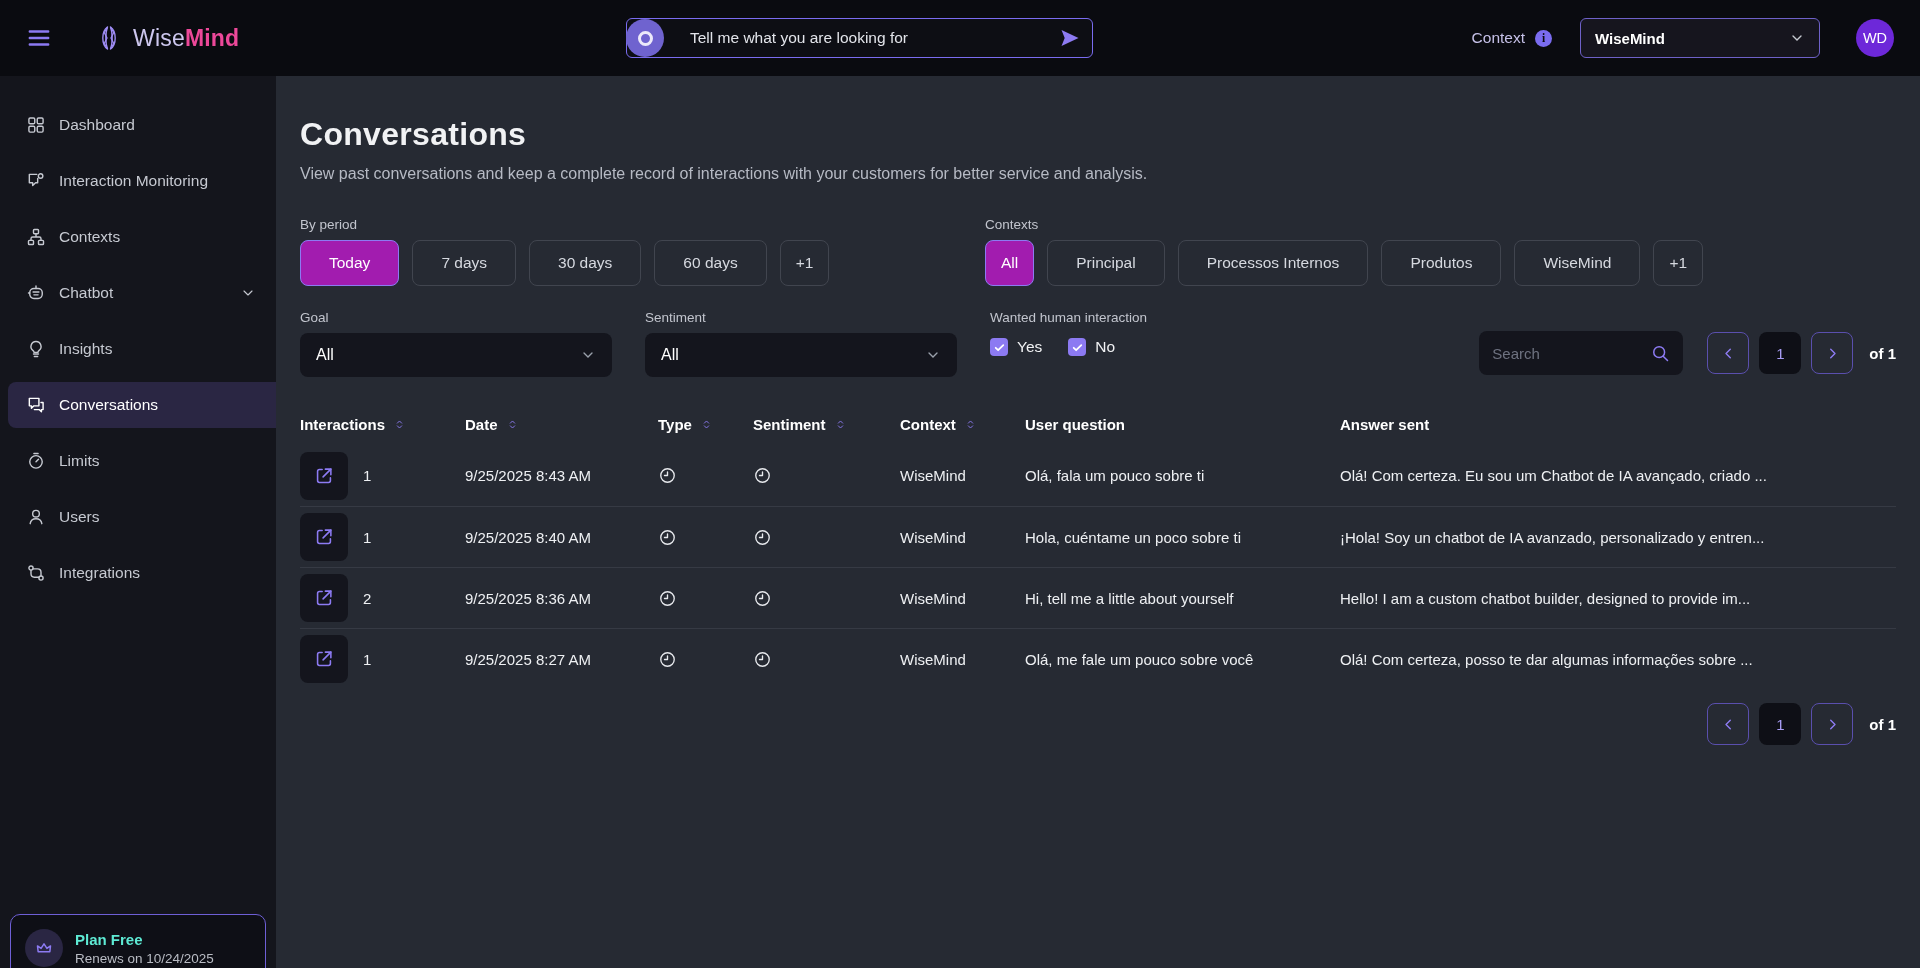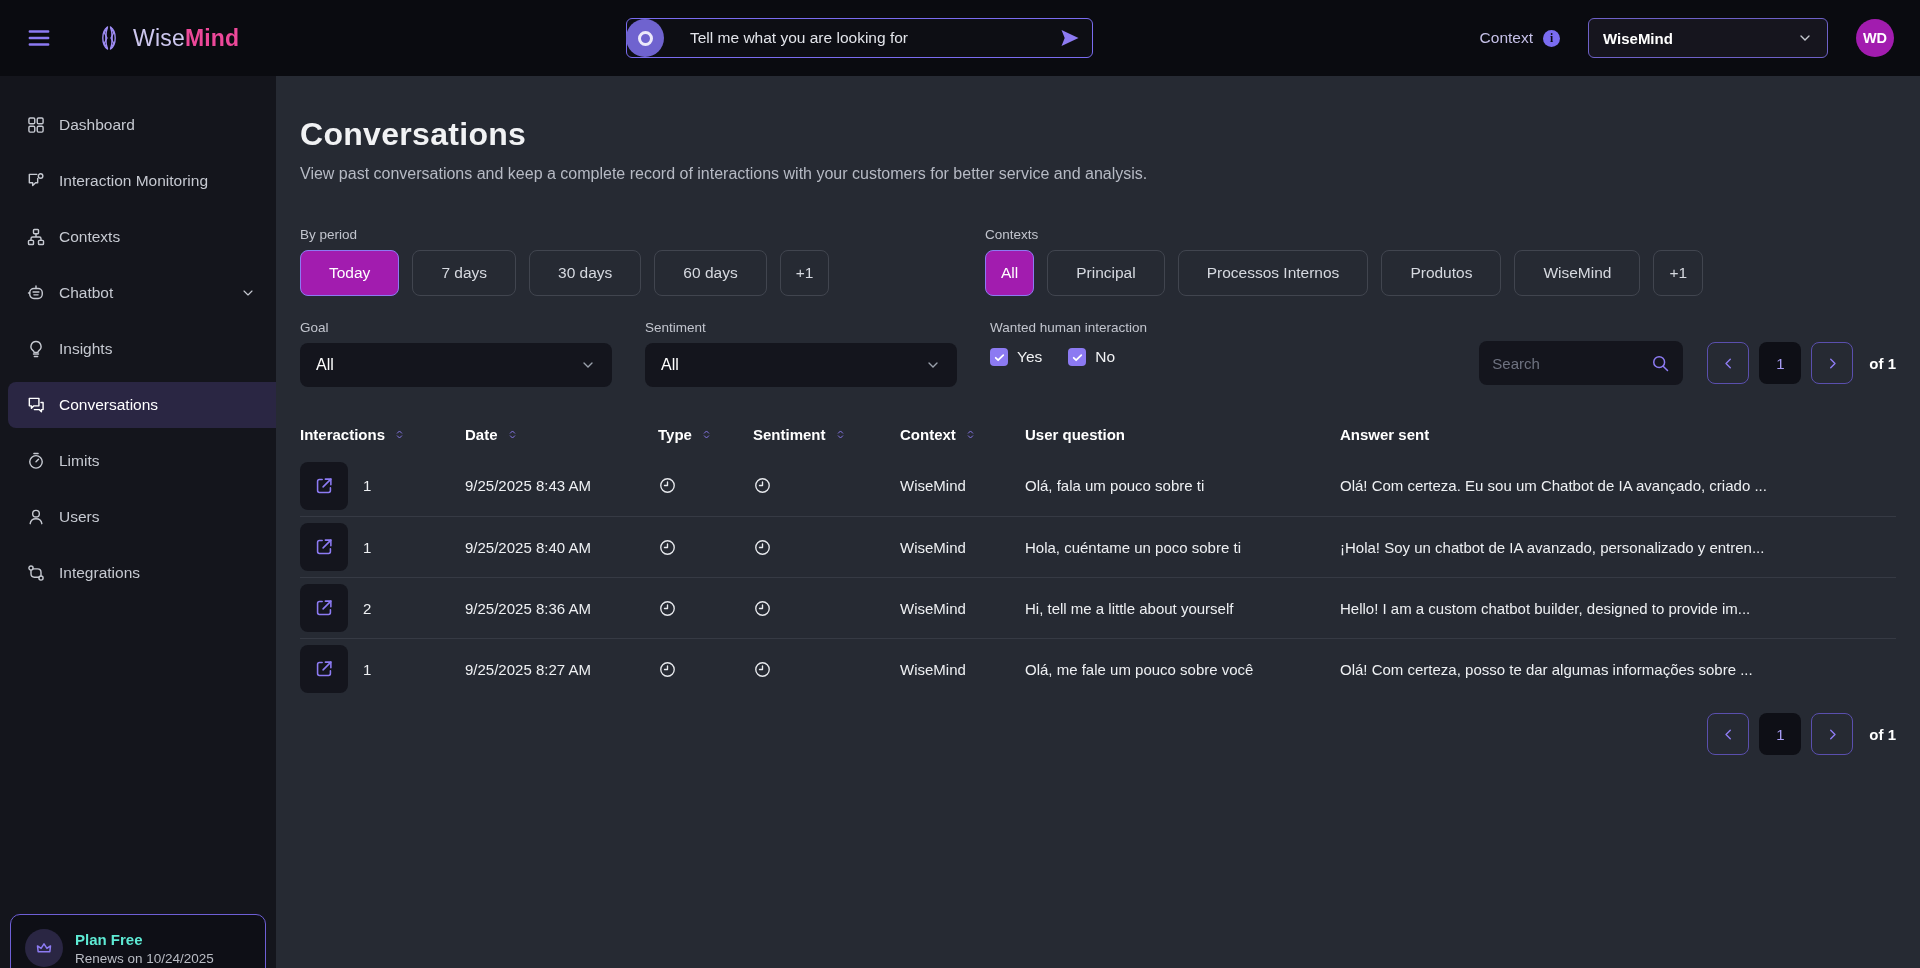--- a/index.html
+++ b/index.html
@@ -51,22 +51,22 @@
     display:flex; align-items:center; justify-content:center; margin-left:10px;
   }
   .context-select {
     margin-left:28px; width:240px; height:40px;
     border:1px solid #6e61c8; background:#16151e; border-radius:6px;
     display:flex; align-items:center; padding:0 14px;
     font-size:15px; font-weight:600; color:#fff; cursor:pointer;
   }
   .context-select .chev { margin-left:auto; color:#c6c9d1; }
   .avatar {
-    margin-left:28px; width:38px; height:38px; border-radius:50%;
-    background:#a21caf; color:#fff; font-weight:700; font-size:14.5px;
+    margin-left:36px; width:38px; height:38px; border-radius:50%;
+    background:#6d28d9; color:#fff; font-weight:400; font-size:14.5px;
     display:flex; align-items:center; justify-content:center;
   }
 
   
   .shell { display:flex; height:960px; }
   .sidebar {
     width:276px; background:#14151c; flex:none;
     padding-top:26px; position:relative;
   }
   .nav-item {
@@ -94,21 +94,21 @@
   .plan-divider { height:1px; background:#2c2f3a; margin:13px 0 11px; }
   .plan-bottom { display:flex; justify-content:space-between; align-items:center; font-size:13.5px; color:#b9bcc4; }
   .plan-bottom strong { color:#fff; }
   .plan-link { color:#fff; text-decoration:underline; cursor:pointer; }
 
   
   .main { flex:1; padding:0 24px; overflow:hidden; }
   .page-title { margin-top:40px; font-size:32px; font-weight:700; letter-spacing:.3px; }
   .page-subtitle { margin-top:12px; font-size:16px; color:#b6bac4; }
 
-  .filters-row1 { margin-top:44px; display:flex; }
+  .filters-row1 { margin-top:34px; display:flex; }
   .fgroup-period { width:685px; flex:none; }
   .flabel { font-size:13.5px; color:#c2c5ce; margin-bottom:8px; }
   .chips { display:flex; gap:13px; }
   .chip {
     height:46px; padding:0 28px; border-radius:8px;
     border:1px solid #41454f; background:transparent;
     color:#d6d9e0; font-size:15.5px; font-family:inherit; cursor:pointer;
     white-space:nowrap;
   }
   .chip.compact { padding:0 15px; }

